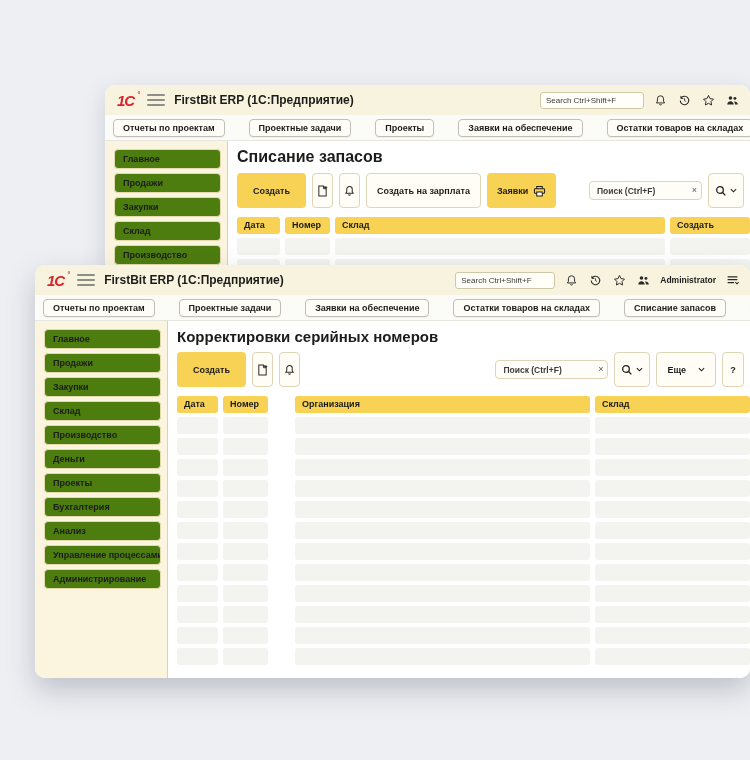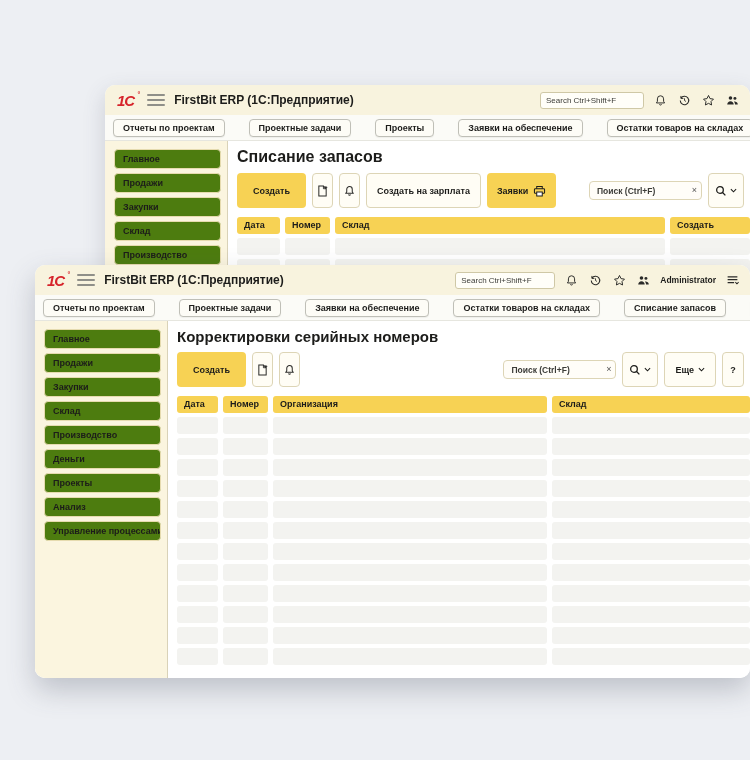--- a/index.html
+++ b/index.html
@@ -51,34 +51,34 @@
   .btn.plain { background:#fffdf5; border:1px solid #ddd5b6; padding:0 10px; font-weight:600; }
   .btn.print { gap:5px; padding:0 10px; }
   .btn.print svg { width:13px; height:12px; }
   .searchbox { position:relative; display:inline-flex; align-items:center; }
   .searchbox input { width:113px; height:19px; border:1px solid #ddd5b6; border-radius:4px; background:#fffdf8; font-size:8.5px; font-weight:600; padding:0 16px 0 7px; font-family:inherit; color:#333; }
   .searchbox input::placeholder { color:#3c3c38; }
   .searchbox .clear { position:absolute; right:5px; font-size:9px; color:#555; cursor:pointer; line-height:1; }
   .btn.magdd { background:#fffdf5; border:1px solid #ddd5b6; gap:3px; padding:0 6px; }
   .btn.magdd svg.mag { width:12px; height:12px; }
   .chev { width:7px; height:5px; }
-  .btn.more { gap:4px; }
+  .btn.more { gap:12px; }
   .btn.help { width:21px; font-weight:700; }
 
   
   .tbl-head, .tr { display:flex; gap:5px; margin-bottom:4px; padding-right:0; }
   .th { background:var(--accent,#f7d254); border-radius:3px; font-size:9px; font-weight:700; padding:3px 7px; height:17px; white-space:nowrap; overflow:hidden; cursor:pointer; }
   .td { background:var(--skeleton,#f3f3f0); border-radius:3px; height:17px; }
   #back-table  .th:nth-child(1), #back-table  .td:nth-child(1) { width:43px; flex:none; }
   #back-table  .th:nth-child(2), #back-table  .td:nth-child(2) { width:45px; flex:none; }
   #back-table  .th:nth-child(3), #back-table  .td:nth-child(3) { width:330px; flex:none; }
   #back-table  .th:nth-child(4), #back-table  .td:nth-child(4) { flex:1; }
   #front-table .th:nth-child(1), #front-table .td:nth-child(1) { width:41px; flex:none; }
   #front-table .th:nth-child(2), #front-table .td:nth-child(2) { width:45px; flex:none; }
-  #front-table .th:nth-child(3), #front-table .td:nth-child(3) { width:274px; flex:none; }
+  #front-table .th:nth-child(3), #front-table .td:nth-child(3) { width:295px; flex:none;margin-left:22px; }
   #front-table .th:nth-child(4), #front-table .td:nth-child(4) { flex:1; }
 </style>
 </head>
 <body>
 
 <div class="window" id="back-window">
   <div class="win-header">
     <span class="logo"><span>1С</span><span class="logo-dot">°</span></span>
     <span class="burger">
         <i></i>
@@ -269,22 +269,24 @@
   <div class="win-body">
     <div class="sidebar">
 
     <div class="side-item">Главное</div>
         <div class="side-item">Продажи</div>
         <div class="side-item">Закупки</div>
         <div class="side-item">Склад</div>
         <div class="side-item">Производство</div>
         <div class="side-item">Деньги</div>
         <div class="side-item">Проекты</div>
+        <div class="side-item">Бухгалтерия</div>
         <div class="side-item">Анализ</div>
         <div class="side-item">Управление процессами</div>
+        <div class="side-item">Администрирование</div>
       </div>
     <div class="main">
       <div class="page-title">Корректировки серийных номеров</div>
       <div class="toolbar">
         <button class="btn yellow">Создать</button>
         <button class="btn icon">
           <svg viewBox="0 0 12 13" fill="none" stroke="#2a2a28" stroke-width="1.1">
               <path d="M2 1h5l3 3v8H2z"></path>
               <path d="M7 1v3h3" stroke-width="1"></path>
               <path d="M8.2 2.6h3M9.7 1.1v3" stroke-width="1"></path>

